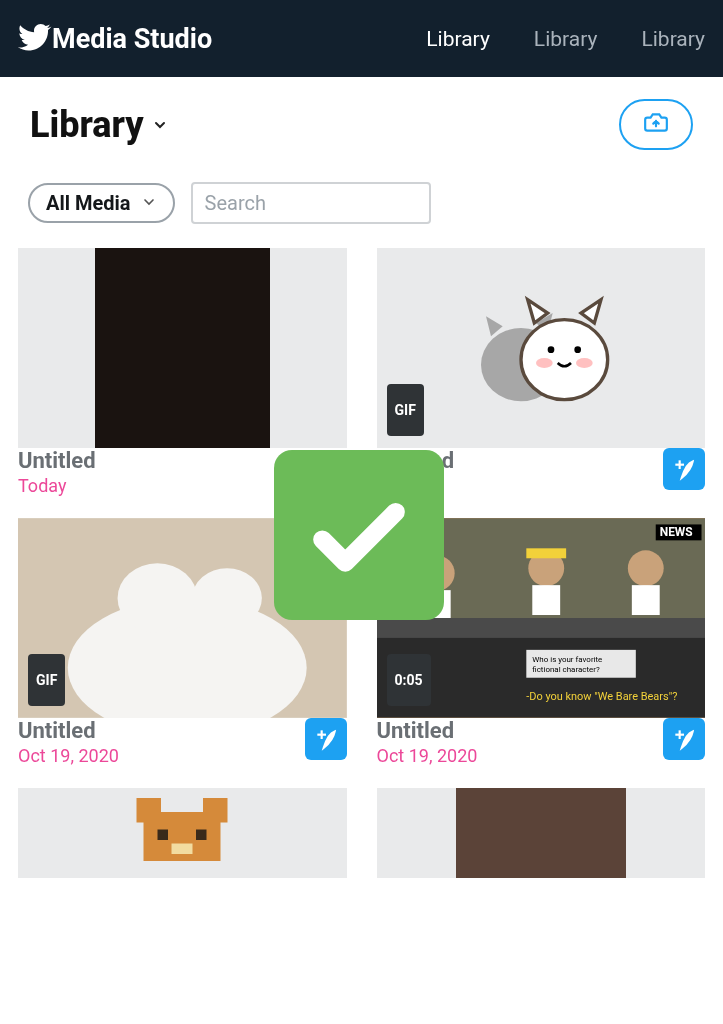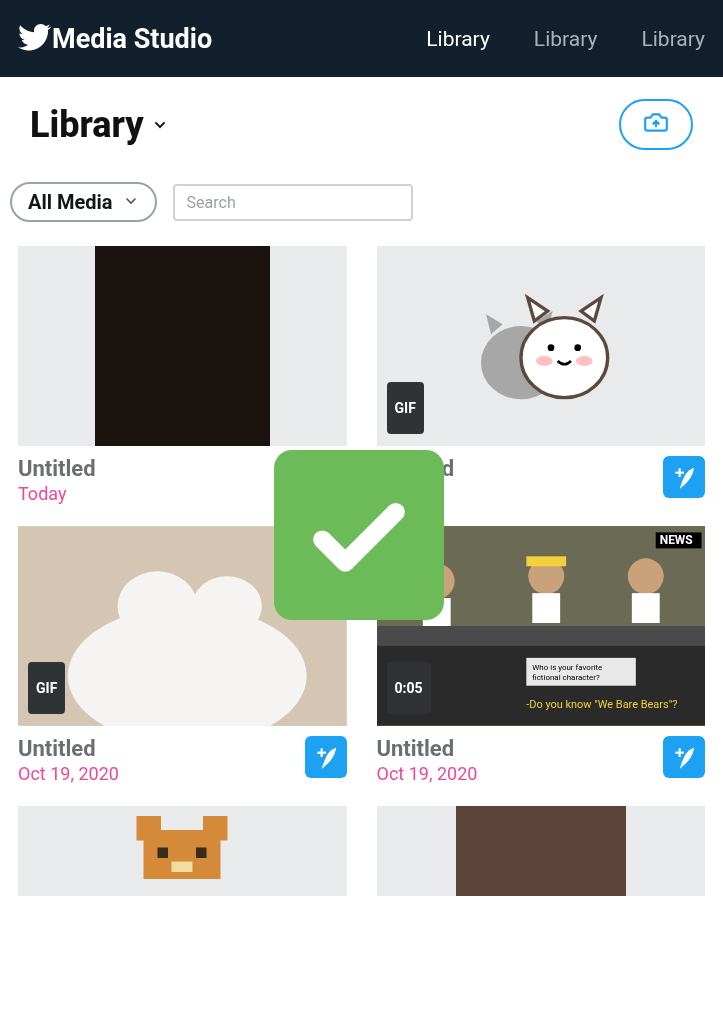--- a/index.html
+++ b/index.html
@@ -16,43 +16,43 @@
     
     .page-header { display:flex; align-items:center; justify-content:space-between; padding:22px 30px 14px 30px; }
     .page-title-wrap { display:flex; align-items:center; gap:8px; }
     .page-title { font-size:36px; font-weight:800; color:#111; }
     .title-chev { display:inline-flex; align-items:center; }
 
     .upload-btn { display:flex; align-items:center; gap:12px; border:2px solid #1DA1F2; color:#1DA1F2; background:#fff; border-radius:30px; padding:8px 22px; font-size:22px; font-weight:700; cursor:pointer; }
     .upload-btn svg { flex-shrink:0; }
 
     
-    .toolbar { display:flex; align-items:center; gap:16px; padding:18px 18px 10px 10px; }
+    .toolbar { display:flex; align-items:center; gap:16px; padding:18px 18px 10px 28px; }
     .filter-pill { display:flex; align-items:center; gap:10px; border:2px solid #9aa2a9; border-radius:22px; padding:6px 16px; font-size:20px; font-weight:700; color:#14171a; cursor:pointer; }
-    .search-box { border:2px solid #cfd2d5; border-radius:4px; padding:7px 12px; font-size:16px; color:#0c4a6e; width:240px; outline:none; }
+    .search-box { border:2px solid #cfd2d5; border-radius:4px; padding:7px 12px; font-size:20px; color:#0c4a6e; width:240px; outline:none; }
     .search-box::placeholder{ color:#9aa2a9; }
 
     
     .grid { display:grid; grid-template-columns:1fr 1fr; gap:22px 30px; padding:14px 18px; }
     .card { }
     .thumb { width:100%; height:200px; background:#e9eaeb; display:flex; align-items:center; justify-content:center; overflow:hidden; position:relative; }
     .badge { position:absolute; left:10px; bottom:12px; background:#2f3336; color:#fff; font-size:14px; font-weight:700; border-radius:4px; padding:18px 8px; }
-    .meta-row { display:flex; align-items:flex-start; justify-content:space-between; margin-top:10px; }
+    .meta-row { display:flex; align-items:flex-start; justify-content:space-between; }
     .meta-txt .title { font-size:22px; font-weight:700; color:#6a6f74; }
     .meta-txt .date  { font-size:18px; color:#ec4899; margin-top:2px; }
     .compose-btn { width:42px; height:42px; background:#1DA1F2; border-radius:6px; display:flex; align-items:center; justify-content:center; cursor:pointer; flex-shrink:0; }
 
     
     .row3 .thumb { height:90px; }
 
     
     .ph-dark   { width:175px; height:100%; background:#1a1310; }
     .ph-cats   { width:170px; height:150px; }
     .ph-fluffy { width:100%; height:100%; background:#e1d7c9; }
-    .ph-video  { width:100%; height:100%; background:#84cc16; }
+    .ph-video  { width:100%; height:100%; background:#fdba74; }
     .ph-pixel  { width:110px; height:70px; }
     .ph-person { width:170px; height:100%; background:#5b4338; }
 
     
     .success-overlay { position:absolute; width:170px; height:170px; background:#6cbb58; border-radius:18px; display:flex; align-items:center; justify-content:center; left:274px; top:450px; }
   </style>
 </head>
 <body>
 
 <div class="topnav">

